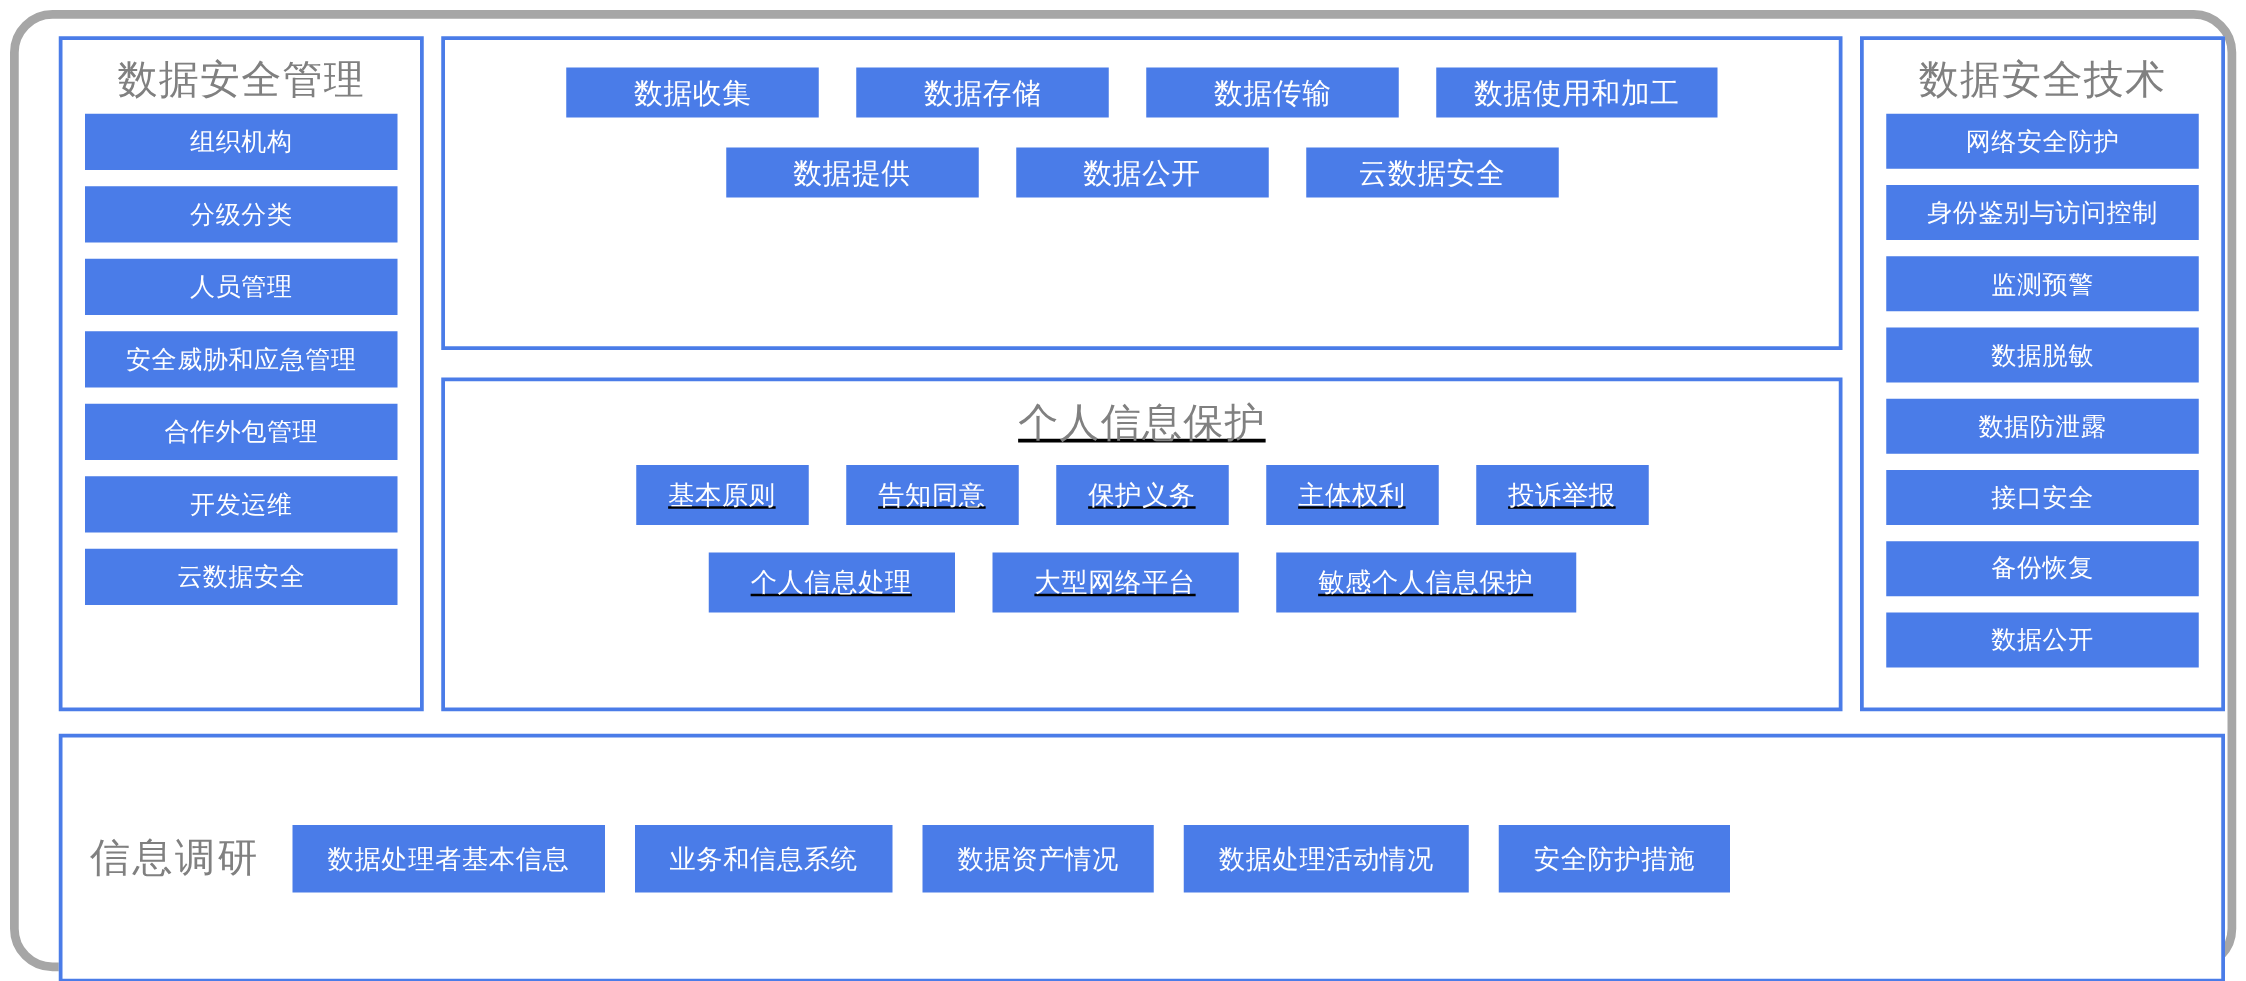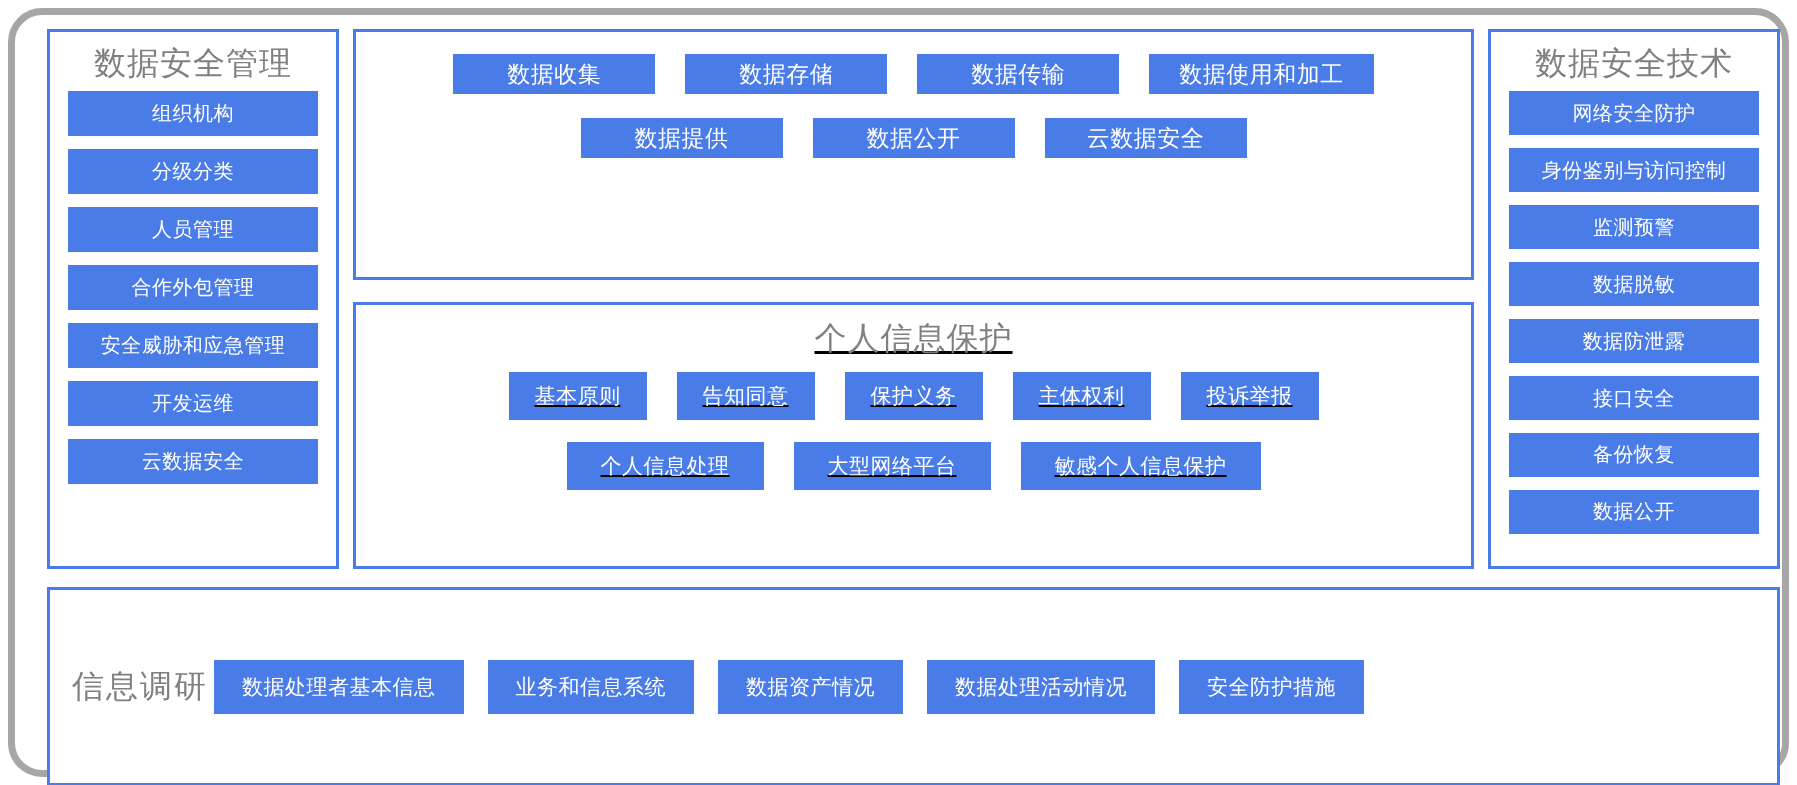--- a/index.html
+++ b/index.html
@@ -131,20 +131,21 @@
     padding: 0 10px;
     box-sizing: border-box;
     flex: 1 1 auto;
     display: flex;
   }
   .bottom-panel {
     width: 100%;
     flex-direction: row;
     align-items: center;
     padding: 0 22px;
+    gap: 20px;
   }
   .bottom-label {
     color: #808080;
     font-size: 32px;
     letter-spacing: 2px;
     white-space: nowrap;
     flex: 0 0 auto;
     padding-right: 6px;
   }
   .bottom-chips {
@@ -168,22 +169,22 @@
   <div class="outer-frame">
     <div class="inner-area">
 
       <div class="top-region">
 
         <div class="panel col-panel">
           <div class="panel-title">数据安全管理</div>
           <div class="chip col-chip">组织机构</div>
           <div class="chip col-chip">分级分类</div>
           <div class="chip col-chip">人员管理</div>
+          <div class="chip col-chip">安全威胁和应急管理</div>
           <div class="chip col-chip">合作外包管理</div>
-          <div class="chip col-chip">安全威胁和应急管理</div>
           <div class="chip col-chip">开发运维</div>
           <div class="chip col-chip">云数据安全</div>
         </div>
 
         <div class="center-col">
 
           <div class="panel center-panel activity">
             <div class="chip-row row1">
               <div class="chip">数据收集</div>
               <div class="chip">数据存储</div>

